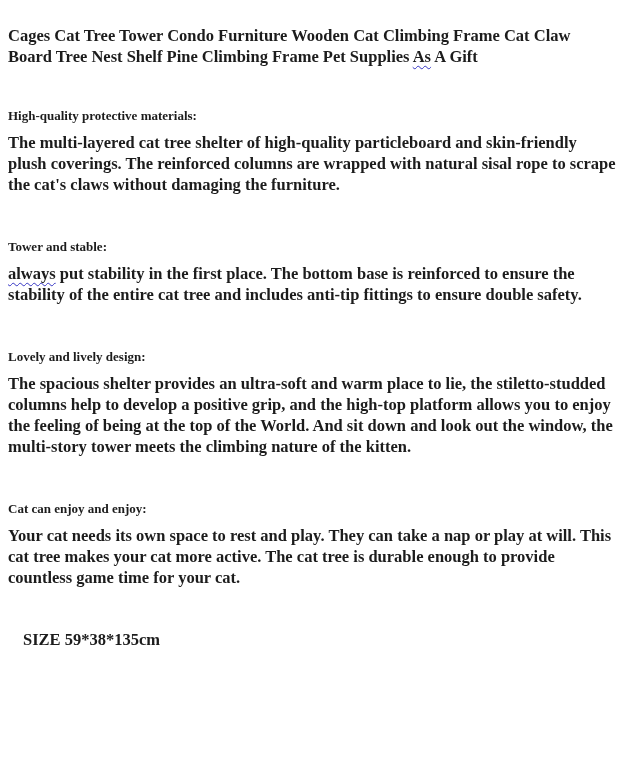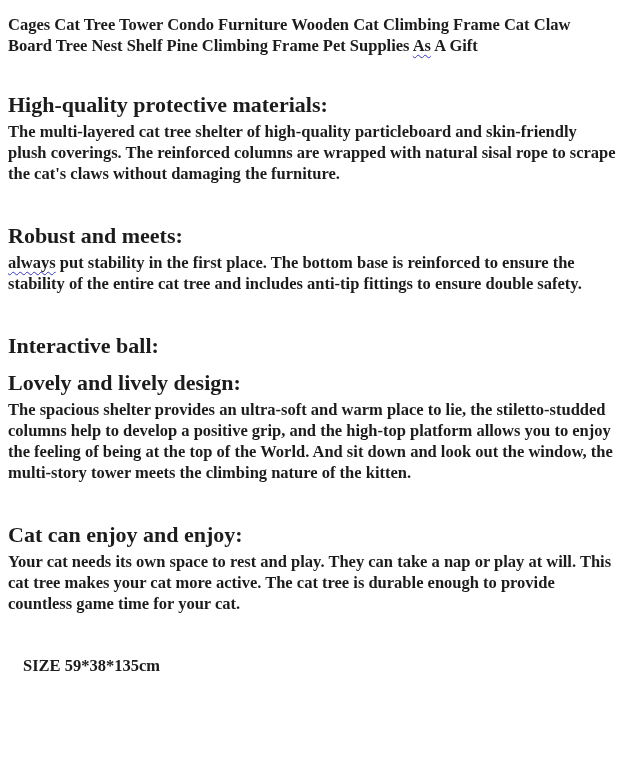--- a/index.html
+++ b/index.html
@@ -15,28 +15,28 @@
     font-family: "Liberation Serif", "DejaVu Serif", serif;
     font-weight: bold;
     color: #1c1c1c;
     font-size: 16.5px;
     line-height: 21px;
   }
   .page {
     box-sizing: border-box;
     width: 644px;
     height: 592px;
-    padding: 14px 26px 10px 8px;
+    padding: 25px 26px 10px 8px;
   }
   .title {
     margin: 0 0 38px 0;
   }
   .section-heading {
     margin: 16px 0 6px 0;
-    font-size: 22px;
+    font-size: 13px;
     line-height: 21px;
   }
   .section-body {
     margin: 0 0 41px 0;
   }
   .size-line {
     margin: 15px;
   }
   .squiggle {
     text-decoration-line: underline;
@@ -53,26 +53,25 @@
 <div class="page">
 
   <p class="title"><span>Cages Cat Tree Tower Condo Furniture Wooden Cat Climbing Frame Cat Claw Board Tree Nest Shelf Pine Climbing Frame Pet Supplies </span><span class="squiggle">As</span><span> A Gift</span></p>
 
   <div>
     <p class="section-heading">High-quality protective materials:</p>
     <p class="section-body">The multi-layered cat tree shelter of high-quality particleboard and skin-friendly plush coverings. The reinforced columns are wrapped with natural sisal rope to scrape the cat's claws without damaging the furniture.</p>
   </div>
 
   <div>
-    <p class="section-heading">Robust and meets:</p>
+    <p class="section-heading">Tower and stable:</p>
     <p class="section-body"><span class="squiggle">always</span><span> put stability in the first place. The bottom base is reinforced to ensure the stability of the entire cat tree and includes anti-tip fittings to ensure double safety.</span></p>
   </div>
 
   <div>
-    <p class="section-heading">Interactive ball:</p>
   </div>
 
   <div>
     <p class="section-heading">Lovely and lively design:</p>
     <p class="section-body">The spacious shelter provides an ultra-soft and warm place to lie, the stiletto-studded columns help to develop a positive grip, and the high-top platform allows you to enjoy the feeling of being at the top of the World. And sit down and look out the window, the multi-story tower meets the climbing nature of the kitten.</p>
   </div>
 
   <div>
     <p class="section-heading">Cat can enjoy and enjoy:</p>
     <p class="section-body">Your cat needs its own space to rest and play. They can take a nap or play at will. This cat tree makes your cat more active. The cat tree is durable enough to provide countless game time for your cat.</p>

